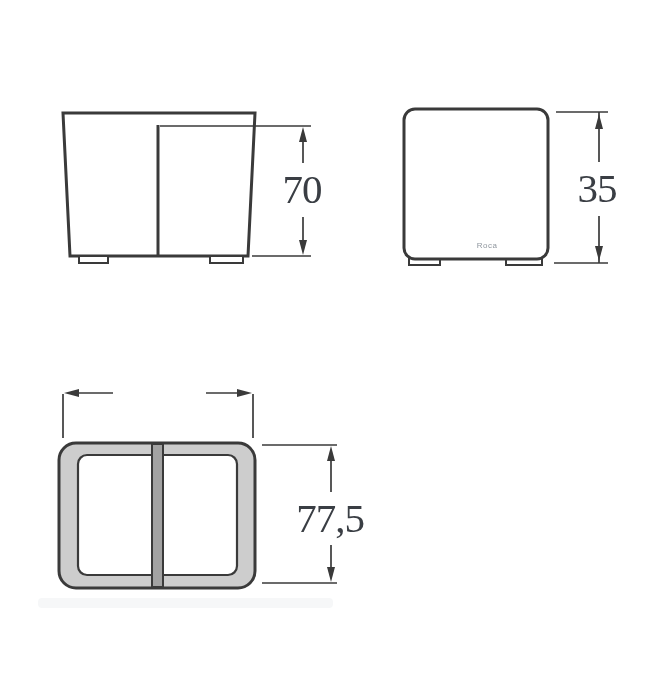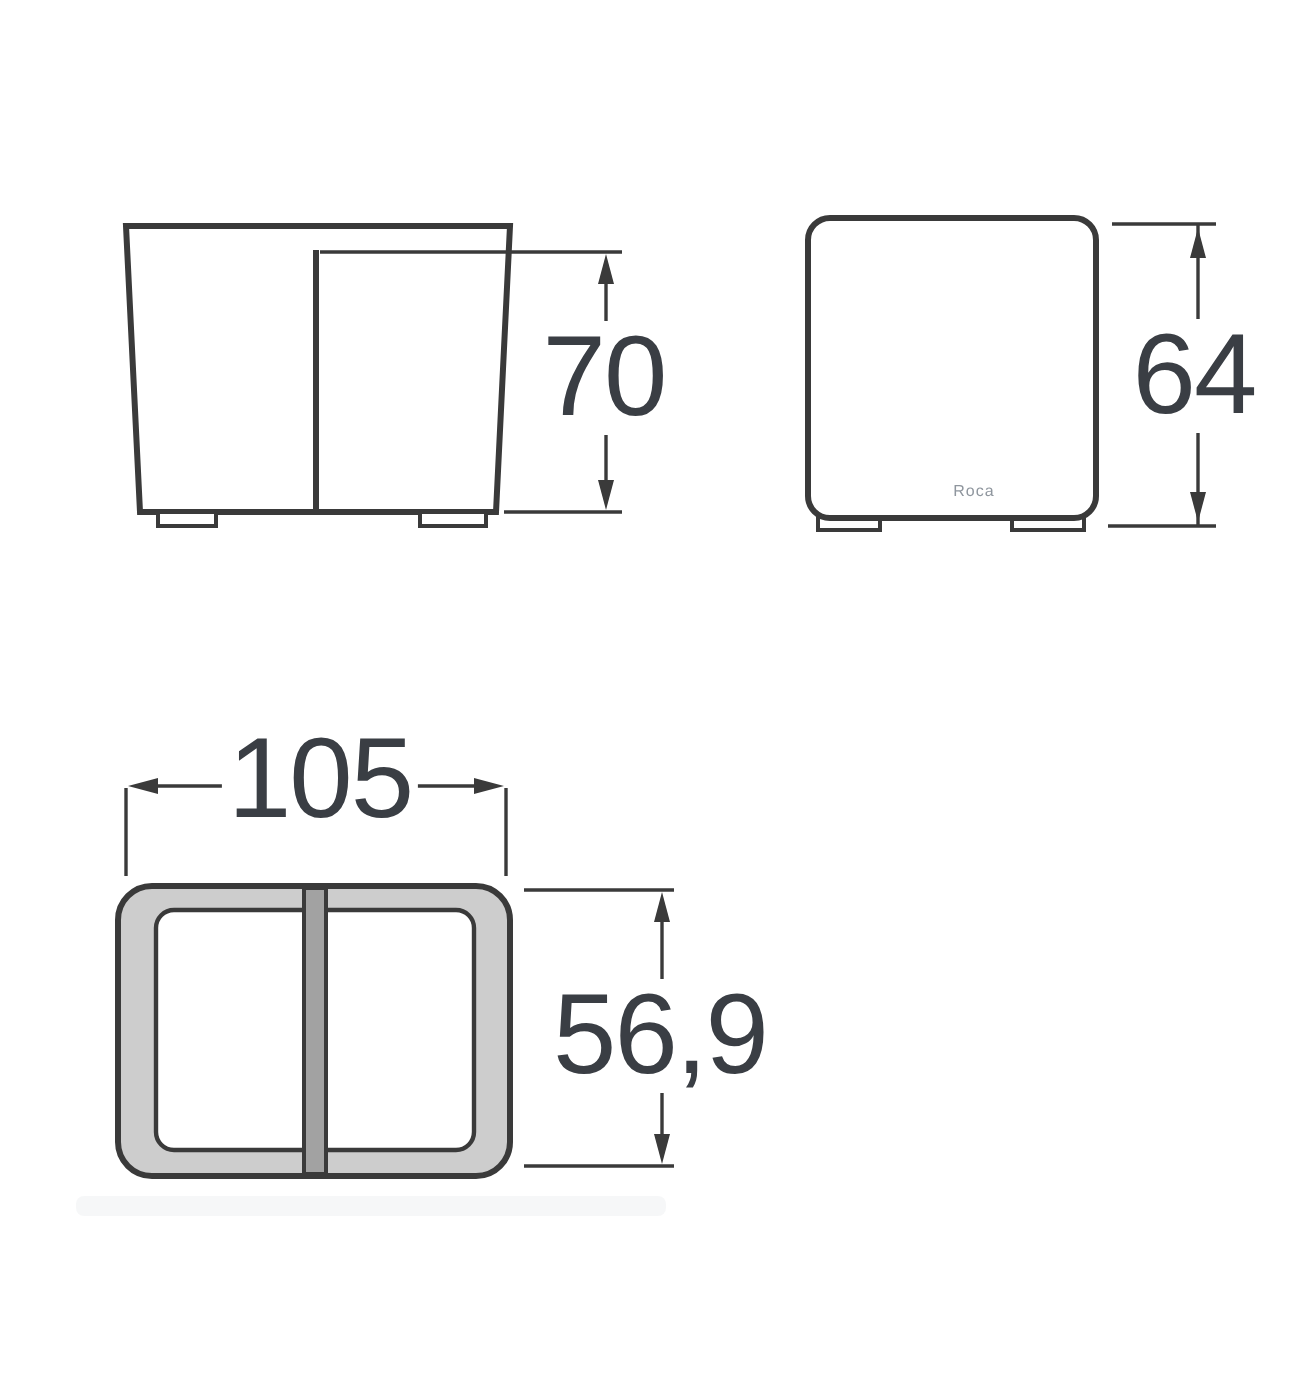--- a/index.html
+++ b/index.html
@@ -8,28 +8,29 @@
     background:#ffffff;
     font-family:"Liberation Sans", sans-serif;
     position:relative;
     overflow:hidden;
   }
   .canvas{position:absolute;left:0;top:0;width:645px;height:700px;}
   svg{position:absolute;left:0;top:0;}
   .dim-label{
     position:absolute;
     transform:translate(-50%,-50%);
-    font-size:57px;
+    font-size:41px;
     font-weight:400;
     color:#3a3e44;
     letter-spacing:-1px;
     white-space:nowrap;
     line-height:1;
     background:#ffffff;
     padding:0 3px;
+    font-family:Liberation Serif, serif;
   }
   .brand-logo{
     position:absolute;
     transform:translate(-50%,-50%);
     font-size:8px;
     color:#8f969e;
     letter-spacing:0.5px;
     line-height:1;
   }
   .watermark-artifact{
@@ -98,23 +99,22 @@
       <line x1="262" y1="583" x2="337" y2="583" stroke-width="1.7"></line>
       <line x1="331" y1="459" x2="331" y2="492" stroke-width="1.7"></line>
       <line x1="331" y1="545" x2="331" y2="569" stroke-width="1.7"></line>
       <polygon points="331,446 327,461 335,461" fill="#3a3a3a" stroke="none"></polygon>
       <polygon points="331,582 327,567 335,567" fill="#3a3a3a" stroke="none"></polygon>
     </g>
   </svg>
 
   <div class="dim-label" style="left:302px;top:189px;">70</div>
 
-  <div class="dim-label" style="left:597px;top:188px;">64</div>
+  <div class="dim-label" style="left:597px;top:188px;">35</div>
 
-  <div class="dim-label" style="left:160px;top:390px;">105</div>
 
-  <div class="dim-label" style="left:330px;top:518px;">56,9</div>
+  <div class="dim-label" style="left:330px;top:518px;">77,5</div>
 
   <div class="brand-logo" style="left:467px;top:246px;margin-left:20px;">Roca</div>
 
   <div class="watermark-artifact"></div>
 
 </div>
 
 </body></html>

